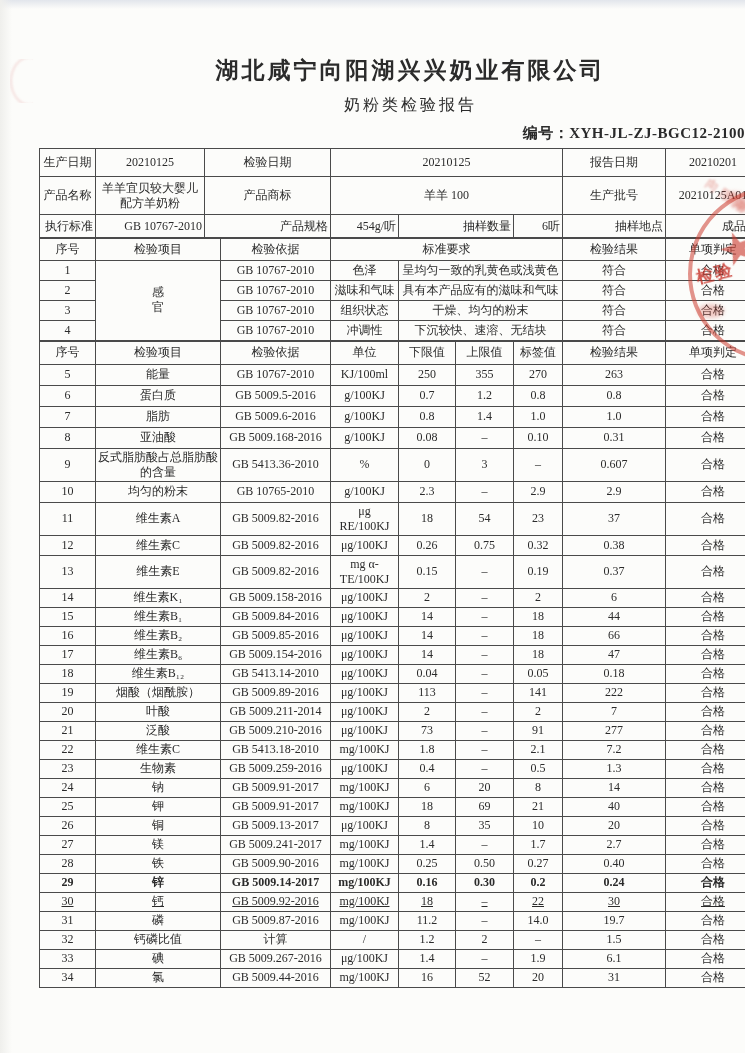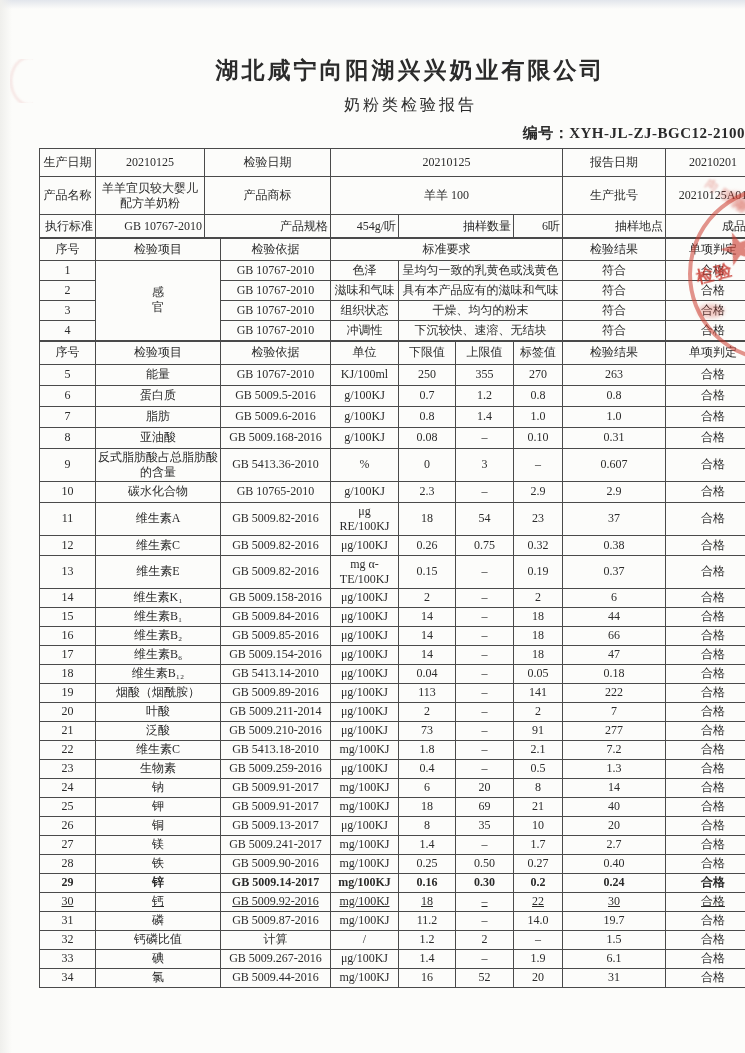--- a/index.html
+++ b/index.html
@@ -246,21 +246,21 @@
           <td>GB 5413.36-2010</td>
           <td>%</td>
           <td>0</td>
           <td>3</td>
           <td>–</td>
           <td>0.607</td>
           <td>合格</td>
         </tr>
         <tr style="height: 21px;">
           <td>10</td>
-          <td colspan="2">碳水化合物</td>
+          <td colspan="2">均匀的粉末</td>
           <td>GB 10765-2010</td>
           <td>g/100KJ</td>
           <td>2.3</td>
           <td>–</td>
           <td>2.9</td>
           <td>2.9</td>
           <td>合格</td>
         </tr>
         <tr style="height: 31px;">
           <td>11</td>

